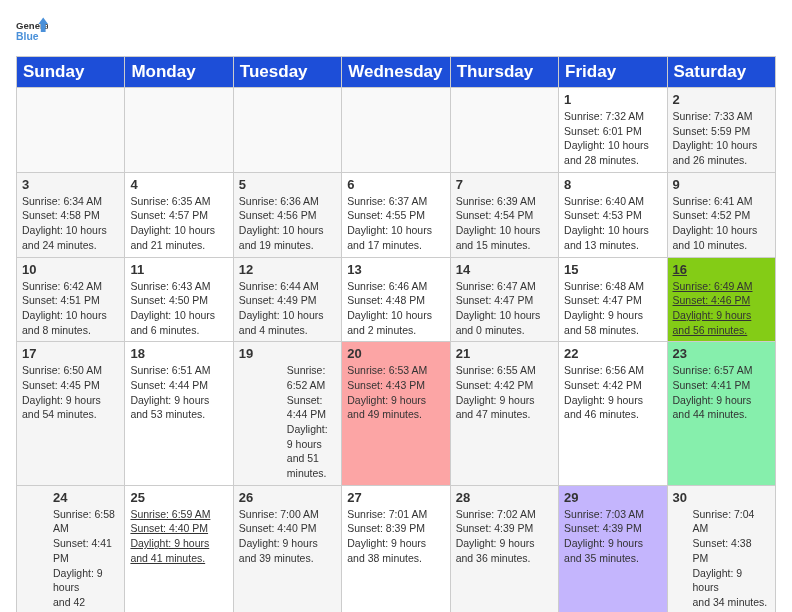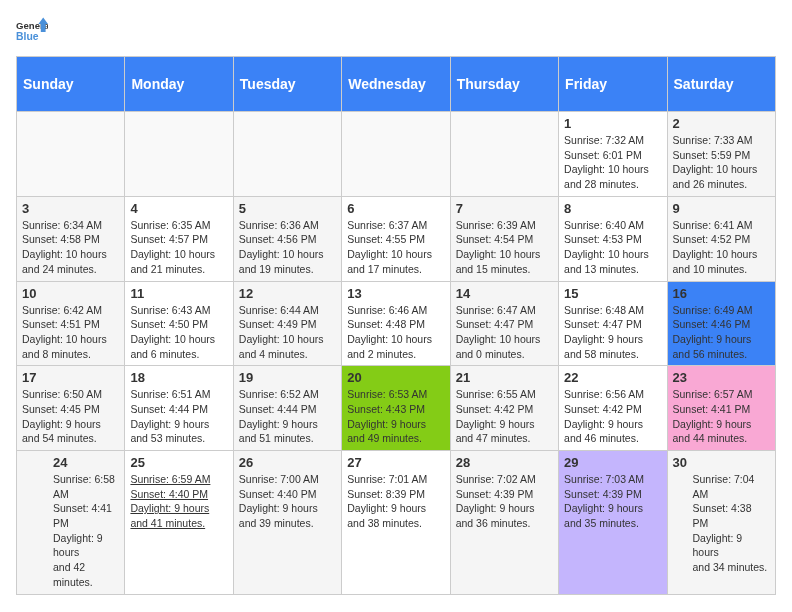--- a/index.html
+++ b/index.html
@@ -36,25 +36,25 @@
     .location-title {
       font-size: 14px;
       color: #555;
     }
     table {
       width: 100%;
       border-collapse: collapse;
       table-layout: fixed;
     }
     th {
-      background-color: #3b82f6;
+      background-color: #1d4ed8;
       color: white;
       text-align: left;
-      padding: 19px 6px;
-      font-size: 14px;
+      padding: 5px 6px;
+      font-size: 17px;
       font-weight: bold;
       border: 1px solid #ccc;
     }
     td {
       border: 1px solid #ccc;
       vertical-align: top;
       padding: 4px 5px;
       height: 80px;
       font-size: 11px;
       color: #333;
@@ -225,21 +225,21 @@
 Daylight: 10 hours
 and 0 minutes.</div>
         </td>
         <td style="background: rgb(255, 255, 255);">
           <span class="day-number">15</span>
           <div class="day-info" style="white-space: pre-line;">Sunrise: 6:48 AM
 Sunset: 4:47 PM
 Daylight: 9 hours
 and 58 minutes.</div>
         </td>
-        <td style="background: #3b82f6;">
+        <td style="background: #84cc16; text-decoration: underline;">
           <span class="day-number">16</span>
           <div class="day-info" style="white-space: pre-line;">Sunrise: 6:49 AM
 Sunset: 4:46 PM
 Daylight: 9 hours
 and 56 minutes.</div>
         </td>
       </tr>
       <tr>
         <td style="background: rgb(245, 245, 245); margin-left: 16px;">
           <span class="day-number">17</span>
@@ -250,47 +250,47 @@
         </td>
         <td style="background: rgb(255, 255, 255);">
           <span class="day-number">18</span>
           <div class="day-info" style="white-space: pre-line;">Sunrise: 6:51 AM
 Sunset: 4:44 PM
 Daylight: 9 hours
 and 53 minutes.</div>
         </td>
         <td style="background: rgb(245, 245, 245);">
           <span class="day-number">19</span>
-          <div class="day-info" style="white-space: pre-line;">Sunrise: 6:52 AM
+          <div class="day-info" style="white-space: pre-line; margin-left: 48px;">Sunrise: 6:52 AM
 Sunset: 4:44 PM
 Daylight: 9 hours
 and 51 minutes.</div>
         </td>
-        <td style="background: #84cc16;">
+        <td style="background: #fca5a5;">
           <span class="day-number">20</span>
           <div class="day-info" style="white-space: pre-line;">Sunrise: 6:53 AM
 Sunset: 4:43 PM
 Daylight: 9 hours
 and 49 minutes.</div>
         </td>
         <td style="background: rgb(245, 245, 245);">
           <span class="day-number">21</span>
           <div class="day-info" style="white-space: pre-line;">Sunrise: 6:55 AM
 Sunset: 4:42 PM
 Daylight: 9 hours
 and 47 minutes.</div>
         </td>
         <td style="background: rgb(255, 255, 255);">
           <span class="day-number">22</span>
           <div class="day-info" style="white-space: pre-line;">Sunrise: 6:56 AM
 Sunset: 4:42 PM
 Daylight: 9 hours
 and 46 minutes.</div>
         </td>
-        <td style="background: #f9a8d4;">
+        <td style="background: #86efac;">
           <span class="day-number">23</span>
           <div class="day-info" style="white-space: pre-line;">Sunrise: 6:57 AM
 Sunset: 4:41 PM
 Daylight: 9 hours
 and 44 minutes.</div>
         </td>
       </tr>
       <tr>
         <td style="background: rgb(245, 245, 245); padding-left: 36px;">
           <span class="day-number">24</span>

